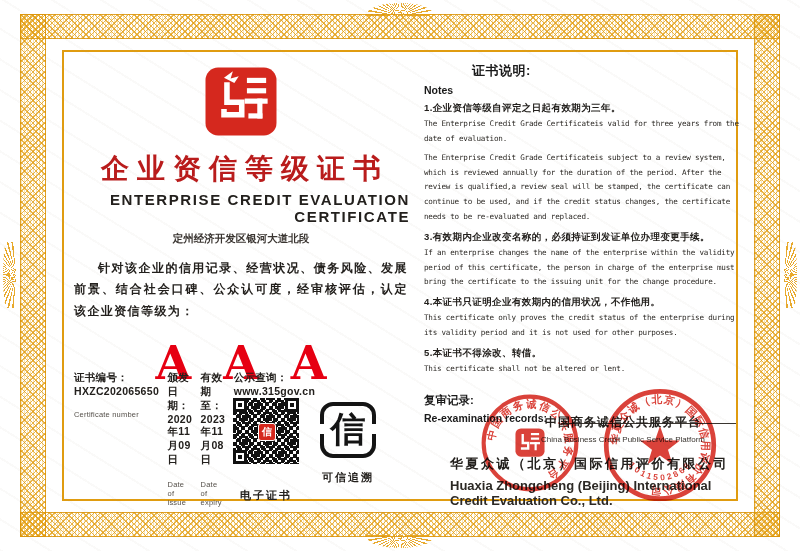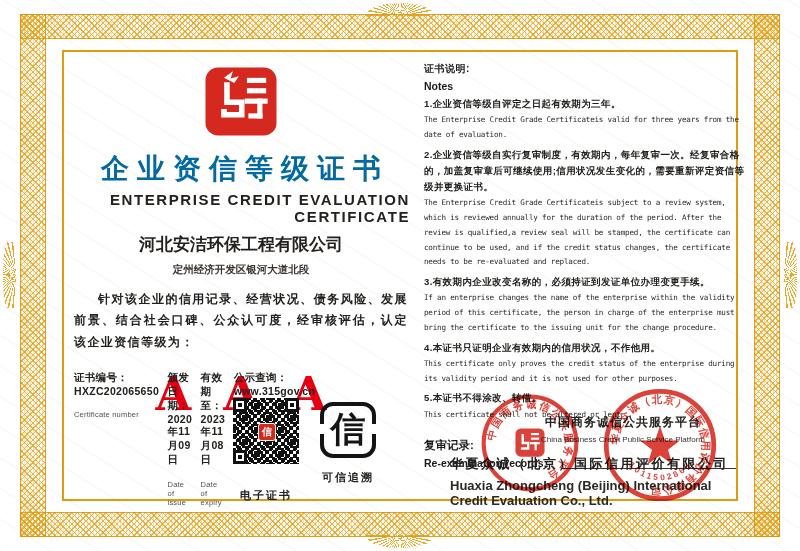--- a/index.html
+++ b/index.html
@@ -29,21 +29,21 @@
 
   .frame{position:absolute;left:62px;top:50px;right:62px;bottom:50px;
          border:2.5px solid #E09C10;background:#fff;}
   .texture{position:absolute;inset:0;pointer-events:none;
     background:repeating-linear-gradient(32deg, rgba(160,150,130,.05) 0 2px, transparent 2px 26px);}
 
   
   .left-col{position:absolute;left:72px;top:58px;width:338px;height:440px;}
   .logo-wrap{text-align:center;margin-top:8px;}
   .title-cn{margin-top:9px;text-align:center;font-size:28px;font-weight:900;
-            letter-spacing:8px;padding-left:8px;color:#0369a1;}
+            letter-spacing:8px;padding-left:8px;color:#b91c1c;}
   .title-en{margin-top:3px;text-align:right;font-size:15px;font-weight:700;
             letter-spacing:1.6px;color:#23201d;}
   .company{margin-top:8px;text-align:center;font-size:17px;font-weight:700;color:#23201d;}
   .address{margin-top:7px;text-align:center;font-size:10.5px;font-weight:700;color:#3a3531;}
   .statement{margin:12px 2px 0;font-size:12px;font-weight:700;line-height:1.78;
              letter-spacing:1.4px;text-align:justify;text-indent:2em;color:#23201d;}
   .rating{margin-top:14px;text-align:center;font-family:"DejaVu Serif","Liberation Serif",serif;
           font-size:46px;font-weight:700;color:#E60012;letter-spacing:32px;padding-left:32px;}
   .meta{position:absolute;left:2px;top:313px;width:168px;display:flex;flex-direction:row;gap:8.5px;}
   .meta .row .cnline{font-size:10.5px;font-weight:700;color:#23201d;letter-spacing:.3px;}
@@ -63,21 +63,21 @@
                 font-family:"DejaVu Serif","Liberation Serif",serif;}
   .trace .notch{position:absolute;width:6px;height:10px;background:#fff;top:18px;}
   .trace .notch.l{left:-5px}.trace .notch.r{right:-5px}
   .qr-label{position:absolute;left:157px;top:430px;width:74px;text-align:center;
             font-size:11px;font-weight:700;letter-spacing:2px;color:#23201d;}
   .trace-label{position:absolute;left:243px;top:412px;width:66px;text-align:center;
                font-size:11px;font-weight:700;letter-spacing:2px;color:#23201d;}
 
   
   .right-col{position:absolute;left:424px;top:62px;width:324px;}
-  .notes-h-cn{font-size:10px;font-weight:700;letter-spacing:.5px;}
+  .notes-h-cn{font-size:13px;font-weight:700;letter-spacing:.5px;margin-left:48px;}
   .notes-h-en{font-size:10.5px;font-weight:700;margin-top:4px;}
   .note-item{margin-top:4px;}
   .note-cn{font-size:9.5px;font-weight:700;letter-spacing:.4px;line-height:1.7;color:#23201d;margin-top:3px;}
   .note-en{font-size:7.6px;font-family:"DejaVu Sans Mono","Liberation Mono",monospace;
            letter-spacing:-0.2px;line-height:1.95;color:#2c2925;margin-top:1px;}
   .review{margin-top:16px;}
   .review-cn{font-size:11.5px;font-weight:700;}
   .review-row{display:flex;align-items:flex-end;margin-top:3px;}
   .review-en{font-size:10.5px;font-weight:700;white-space:nowrap;}
   .review-line{flex:1;margin-left:14px;margin-right:12px;border-bottom:1.3px solid #3a3530;height:12px;}
@@ -121,21 +121,20 @@
         <rect x="58" y="16" width="26" height="7" fill="#fff"></rect>
         <rect x="58" y="30" width="26" height="7" fill="#fff"></rect>
         <rect x="55" y="44" width="31" height="7" fill="#fff"></rect>
         <rect x="72" y="44" width="7" height="27" fill="#fff"></rect>
         <rect x="60" y="64" width="19" height="7" fill="#fff"></rect>
       </svg>
     </div>
 
     <div class="title-cn">企业资信等级证书</div>
     <div class="title-en">ENTERPRISE CREDIT EVALUATION CERTIFICATE</div>
-    <div class="company">河北安洁环保工程有限公司</div>
     <div class="address">定州经济开发区银河大道北段</div>
     <div class="statement">针对该企业的信用记录、经营状况、债务风险、发展前景、结合社会口碑、公众认可度，经审核评估，认定该企业资信等级为：</div>
     <div class="rating">AAA</div>
 
     <div class="meta">
       <div class="row">
         <div class="cnline">证书编号：HXZC202065650</div>
         <div class="enline">Certificate number</div>
       </div>
       <div class="row">
@@ -170,21 +169,20 @@
 
   <div class="right-col">
     <div class="notes-h-cn">证书说明:</div>
     <div class="notes-h-en">Notes</div>
 
     <div class="note-item">
       <div class="note-cn">1.企业资信等级自评定之日起有效期为三年。</div>
       <div class="note-en">The Enterprise Credit Grade Certificateis valid for three years from the date of evaluation.</div>
     </div>
     <div class="note-item">
-      <div class="note-cn">2.企业资信等级自实行复审制度，有效期内，每年复审一次。经复审合格的，加盖复审章后可继续使用;信用状况发生变化的，需要重新评定资信等级并更换证书。</div>
       <div class="note-en">The Enterprise Credit Grade Certificateis subject to a review system, which is reviewed annually for the duration of the period. After the review is qualified,a review seal will be stamped, the certificate can continue to be used, and if the credit status changes, the certificate needs to be re-evaluated and replaced.</div>
     </div>
     <div class="note-item">
       <div class="note-cn">3.有效期内企业改变名称的，必须持证到发证单位办理变更手续。</div>
       <div class="note-en">If an enterprise changes the name of the enterprise within the validity period of this certificate, the person in charge of the enterprise must bring the certificate to the issuing unit for the change procedure.</div>
     </div>
     <div class="note-item">
       <div class="note-cn">4.本证书只证明企业有效期内的信用状况，不作他用。</div>
       <div class="note-en">This certificate only proves the credit status of the enterprise during its validity period and it is not used for other purposes.</div>
     </div>

